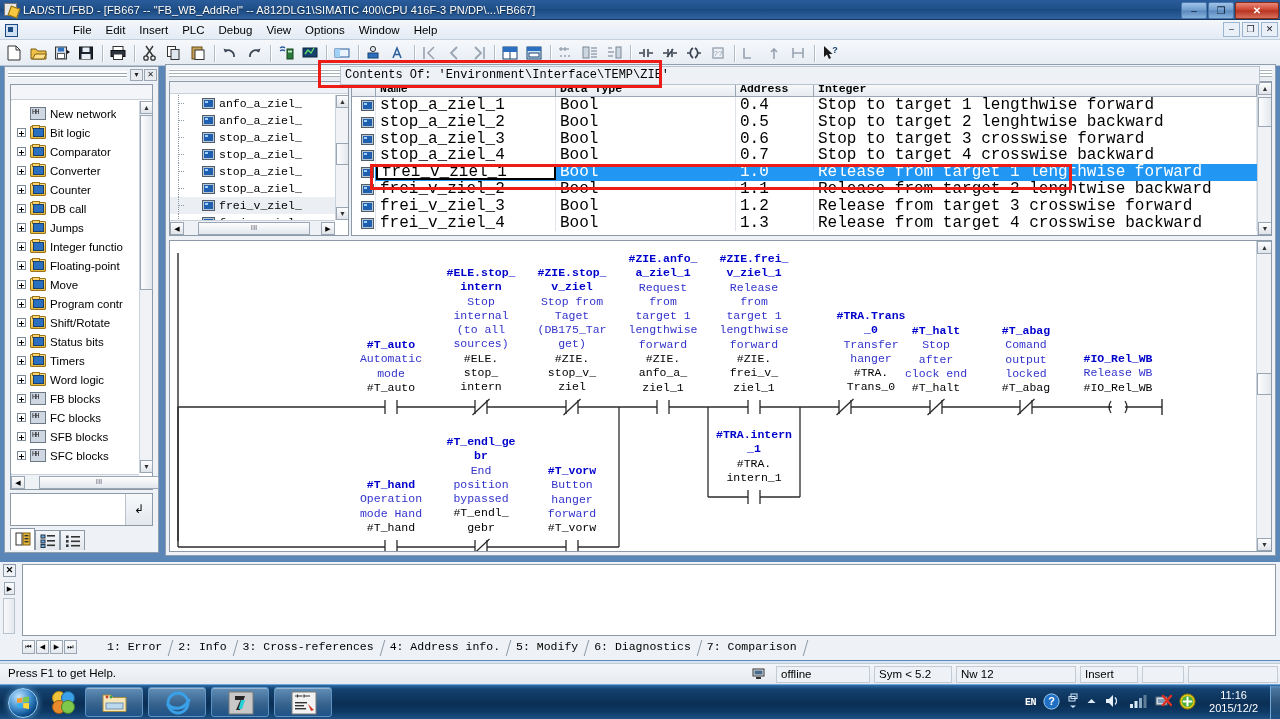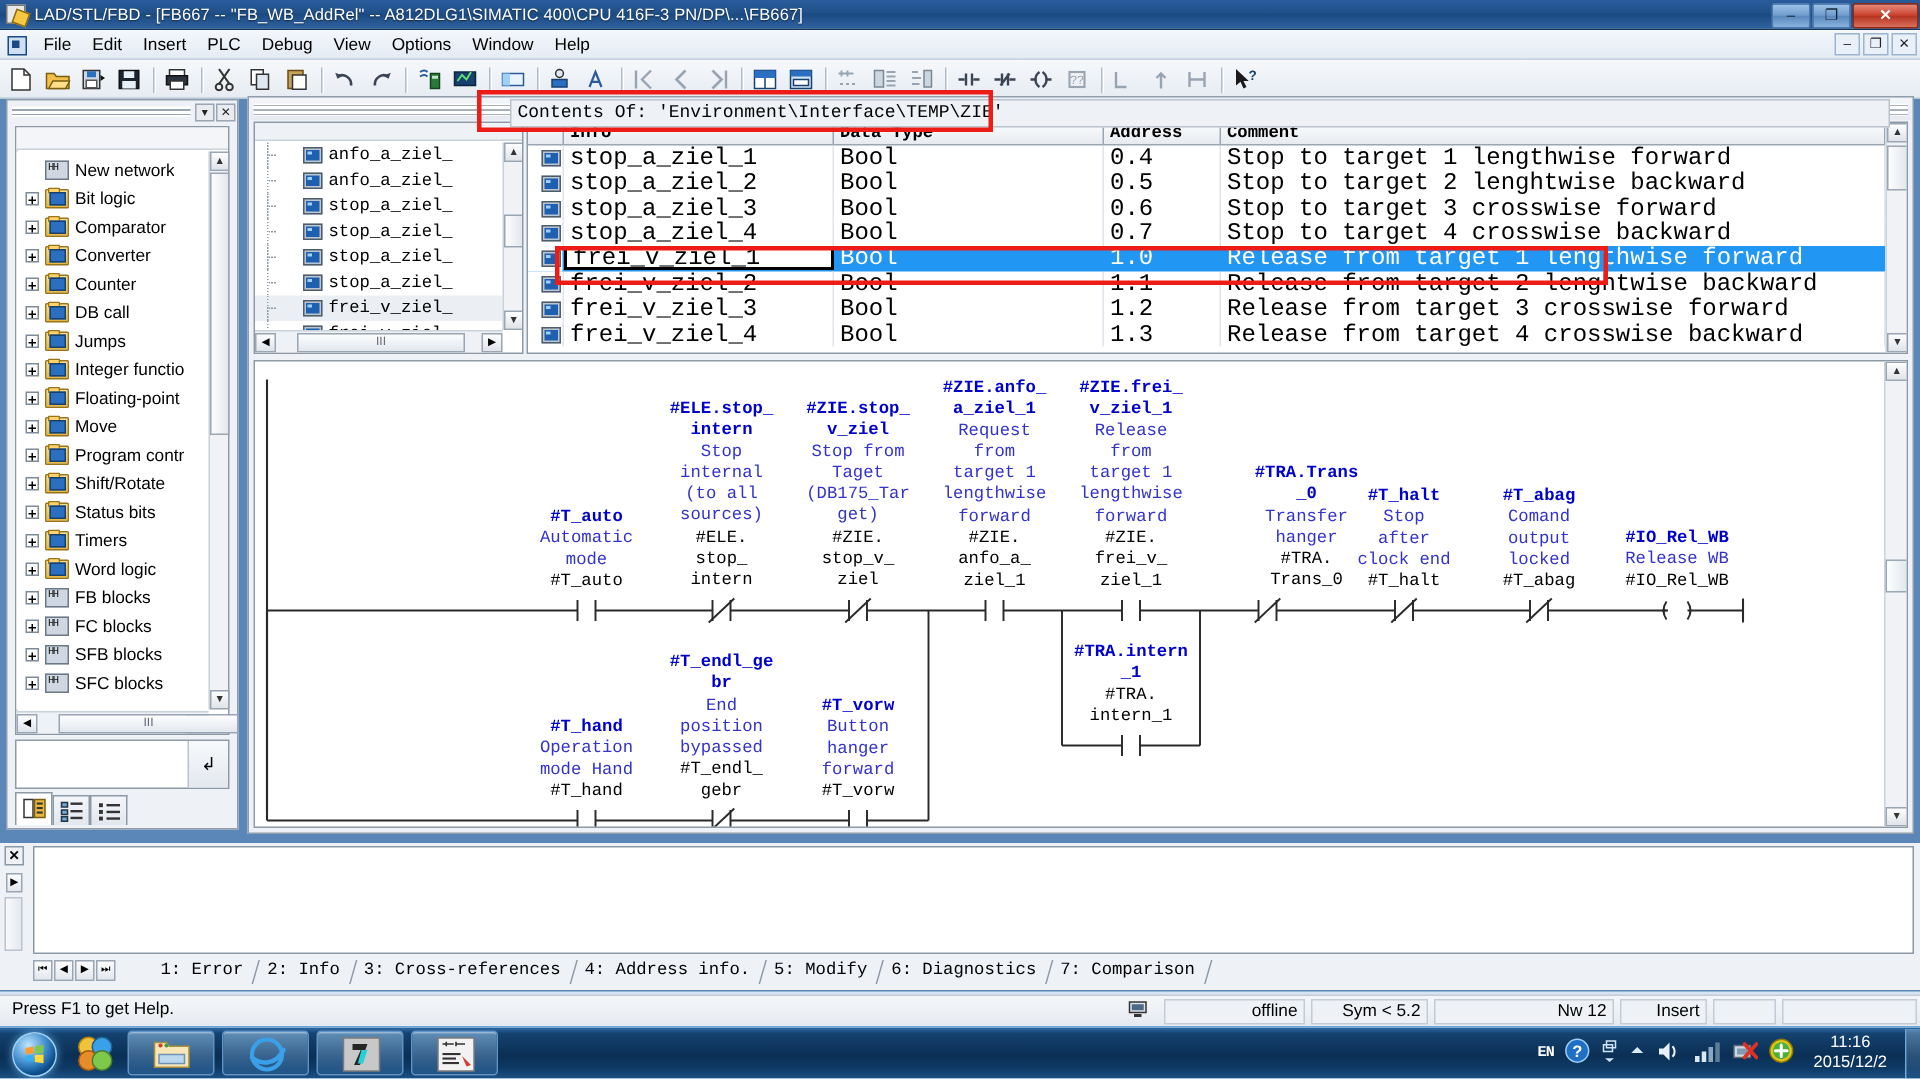--- a/index.html
+++ b/index.html
@@ -45,21 +45,21 @@
     width: 44px;
     background: linear-gradient(to bottom,#e88a7a,#c9412c 48%,#b5331f 52%,#d9705c);
     border-color: #8e2a18; color: #fff; font-weight: bold;
   }
 
   
   .menubar {
     position: absolute; left: 0; top: 20px; width: 1280px; height: 20px;
     background: linear-gradient(to bottom,#f4f7fb,#e3ebf4);
     border-bottom: 1px solid #c3d0de;
-    display: flex; align-items: center; padding-left: 2px;
+    display: flex; align-items: center; padding-left: 2px; gap: 44px;
   }
   .menu-doc-icon {
     width: 17px; height: 15px; position: relative; margin-right: 3px;
   }
   .menu-doc-icon::before{
     content:""; position:absolute; left:3px; top:2px; width:11px;height:11px;
     border:1.5px solid #1b4a82; background:#cfe0f2;
   }
   .menu-doc-icon::after{
     content:""; position:absolute; left:6px; top:5px; width:5px;height:5px; background:#1b4a82;
@@ -234,21 +234,21 @@
   .otab{font-family:"Liberation Mono",monospace;font-size:11.5px;color:#000;padding:0 8px;height:16px;line-height:15px;
      position:relative;white-space:nowrap;}
   .otab::after{content:"";position:absolute;right:-1px;top:1px;width:1px;height:16px;background:#8c99a7;transform:skewX(-16deg);}
   .out-left-sb{position:absolute;left:3px;top:36px;width:12px;height:36px;
      background:linear-gradient(to right,#f8f9fb,#e4e9ef);border:1px solid #b9c3cd;}
 
   
   .statusbar{position:absolute;left:0;top:663px;width:1280px;height:21px;
     background:linear-gradient(to bottom,#f4f6f9,#e6eaf0);border-top:1px solid #c3cbd4;display:flex;align-items:center;}
   .sb-cell{height:17px;margin:0 2px;border:1px solid #c3cbd4;background:#eef1f5;
-    font-size:11.5px;line-height:15px;padding:0 4px;color:#000;white-space:nowrap;text-align:right;}
+    font-size:11.5px;line-height:15px;padding:0 4px;color:#000;white-space:nowrap;}
   .sb-msg{flex:0 0 auto;border:none;background:transparent;padding-left:6px;}
   .sb-spring{flex:1 1 auto;}
   .sb-pc{width:22px;position:relative;border:none;background:transparent;}
 
   
   .taskbar{position:absolute;left:0;top:684px;width:1280px;height:35px;
     background:linear-gradient(to bottom,#2e6ca8 0%,#14426f 12%,#0b2f55 55%,#0e3a66 80%,#1d5285 100%);
     border-top:1px solid #6fa8d8; display:flex; align-items:center;}
   .startorb{width:44px;height:31px;margin-left:2px;border-radius:50%;position:relative;flex:0 0 auto;}
   .startorb .ball{position:absolute;left:6px;top:1px;width:30px;height:30px;border-radius:50%;
@@ -754,24 +754,24 @@
               <div class="hsb-thumb" style="width:112px;">III</div>
             </div>
             <div class="hsb-arrow">▶</div>
           </div>
         </div>
 
         <div class="decl-table">
           <div class="dt-scroll">
             <div class="dt-head">
               <div class="c c-ico"></div>
-              <div class="c c-name">Info</div>
+              <div class="c c-name">Name</div>
               <div class="c c-type">Data Type</div>
               <div class="c c-addr">Address</div>
-              <div class="c c-com">Comment</div>
+              <div class="c c-com">Integer</div>
             </div>
             <div id="dt-rows">
                 <div class="dt-row">
                   <div class="c c-ico">
                     <div class="varico"></div>
                   </div>
                   <div class="c c-name">stop_a_ziel_1</div>
                   <div class="c c-type">Bool</div>
                   <div class="c c-addr">0.4</div>
                   <div class="c c-com">Stop to target 1 lengthwise forward</div>

